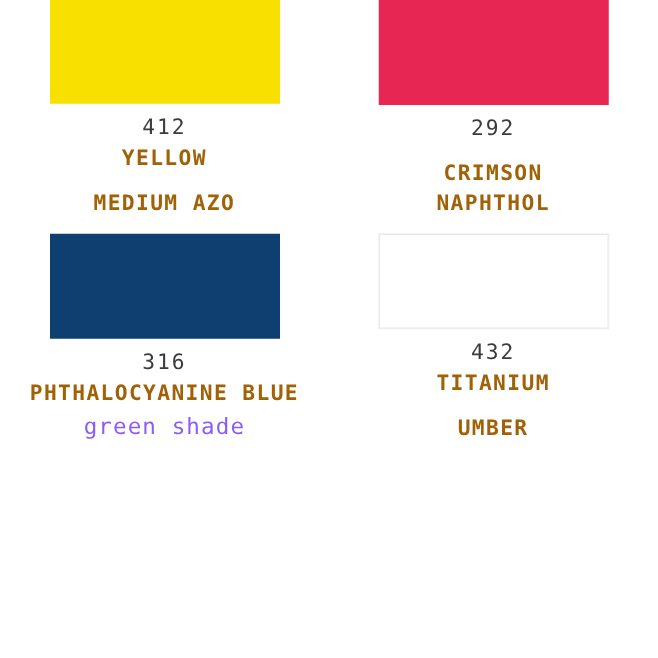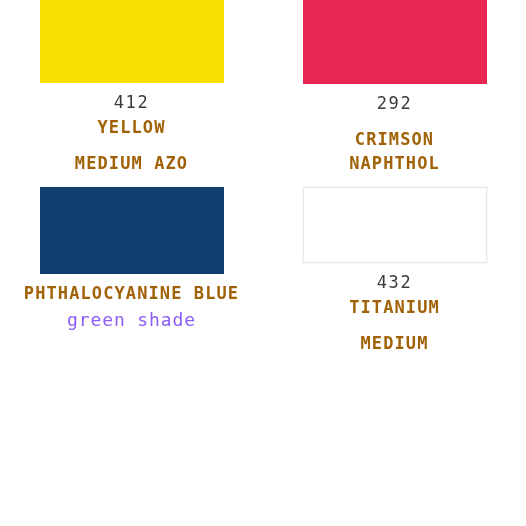--- a/index.html
+++ b/index.html
@@ -107,30 +107,31 @@
       <span class="pname line2">CRIMSON</span>
       <span class="pname">NAPHTHOL</span>
 
     </div>
   </div>
 
 
   <div class="swatch-cell row2">
     <div class="chip" style="background-color: rgb(14, 63, 112);"></div>
     <div class="caption">
+      <span class="code">316</span>
       <span class="pname">PHTHALOCYANINE BLUE</span>
 
       <span class="pmod">green shade</span>
     </div>
   </div>
 
 
   <div class="swatch-cell row3">
     <div class="chip bordered" style="background-color: rgb(255, 255, 255);"></div>
     <div class="caption">
       <span class="code">432</span>
       <span class="pname">TITANIUM</span>
-      <span class="pname line2">MEDIUM</span>
+      <span class="pname line2">UMBER</span>
 
     </div>
   </div>
 
 </div>
 
 </body></html>

